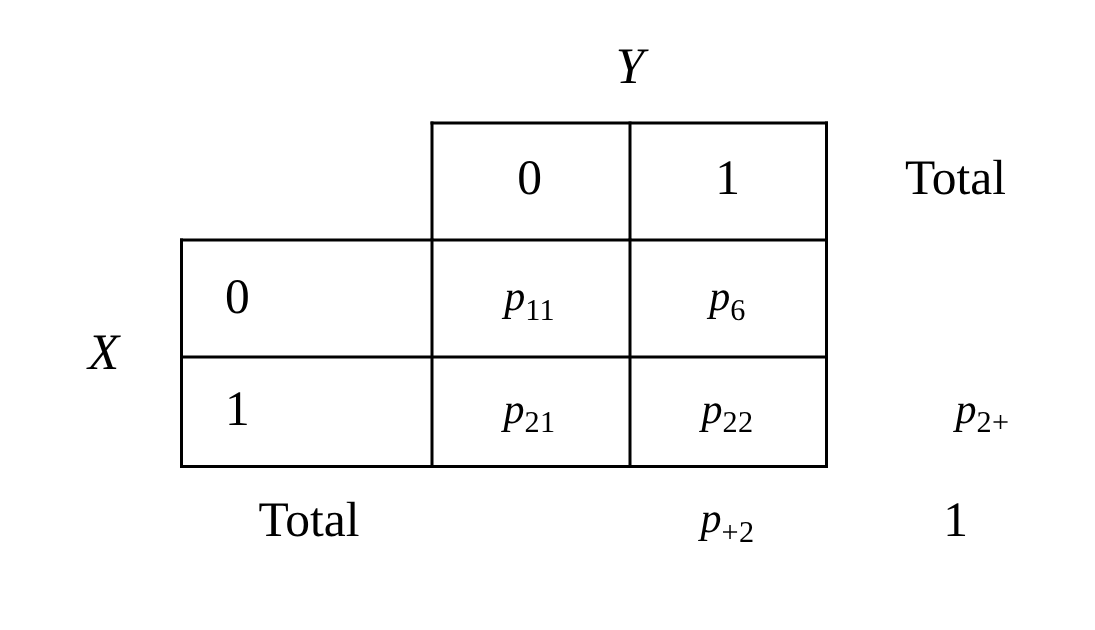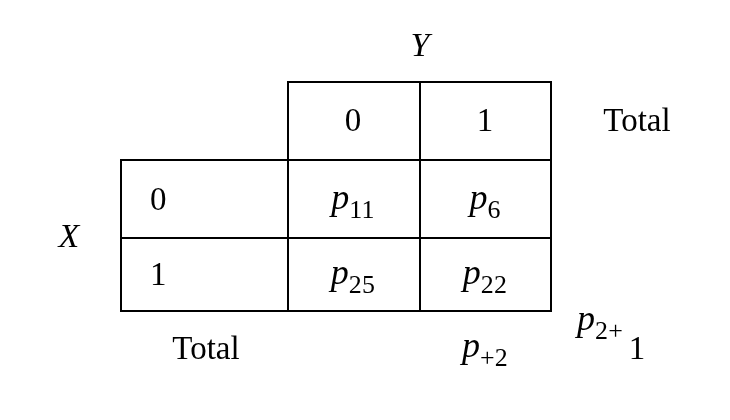--- a/index.html
+++ b/index.html
@@ -29,21 +29,21 @@
     font-style: italic;
     font-size: 34px;
   }
   
   .upright {
     font-style: normal;
     font-size: 33px;
   }
   
   .pcell {
-    font-size: 36px;
+    font-size: 28px;
   }
   .pcell .pv {
     font-style: italic;
   }
   .pcell .sub {
     font-style: normal;
     font-size: 0.72em;
     vertical-align: -0.32em;
     letter-spacing: 0.2px;
   }
@@ -98,27 +98,27 @@
   <div class="txt upright l" style="left:150px; top:199px;">0</div>
   <div class="txt upright l" style="left:150px; top:274px;">1</div>
 
   <div class="txt pcell c" style="left:353px; top:201px;">
     <span class="pv">p</span><span class="sub">11</span>
   </div>
   <div class="txt pcell c" style="left:485px; top:201px;">
     <span class="pv">p</span><span class="sub">6</span>
   </div>
   <div class="txt pcell c" style="left:353px; top:276px;">
-    <span class="pv">p</span><span class="sub">25</span>
+    <span class="pv">p</span><span class="sub">21</span>
   </div>
   <div class="txt pcell c" style="left:485px; top:276px;text-align:right;">
     <span class="pv">p</span><span class="sub">22</span>
   </div>
 
-  <div class="txt pcell c" style="left:600px; top:276px;margin-top:46px;">
+  <div class="txt pcell c" style="left:655px; top:276px;">
     <span class="pv">p</span><span class="sub">2+</span>
   </div>
 
   <div class="txt upright c" style="left:206px; top:348px;">Total</div>
 
   <div class="txt pcell c" style="left:485px; top:349px;">
     <span class="pv">p</span><span class="sub">+2</span>
   </div>
 
   <div class="txt upright c" style="left:637px; top:348px;">1</div>

